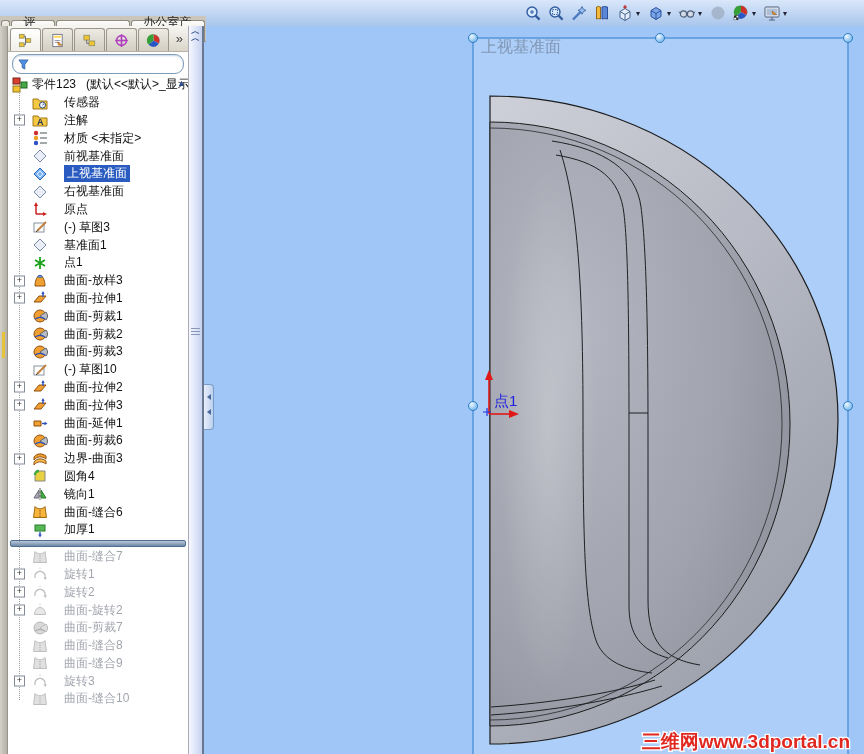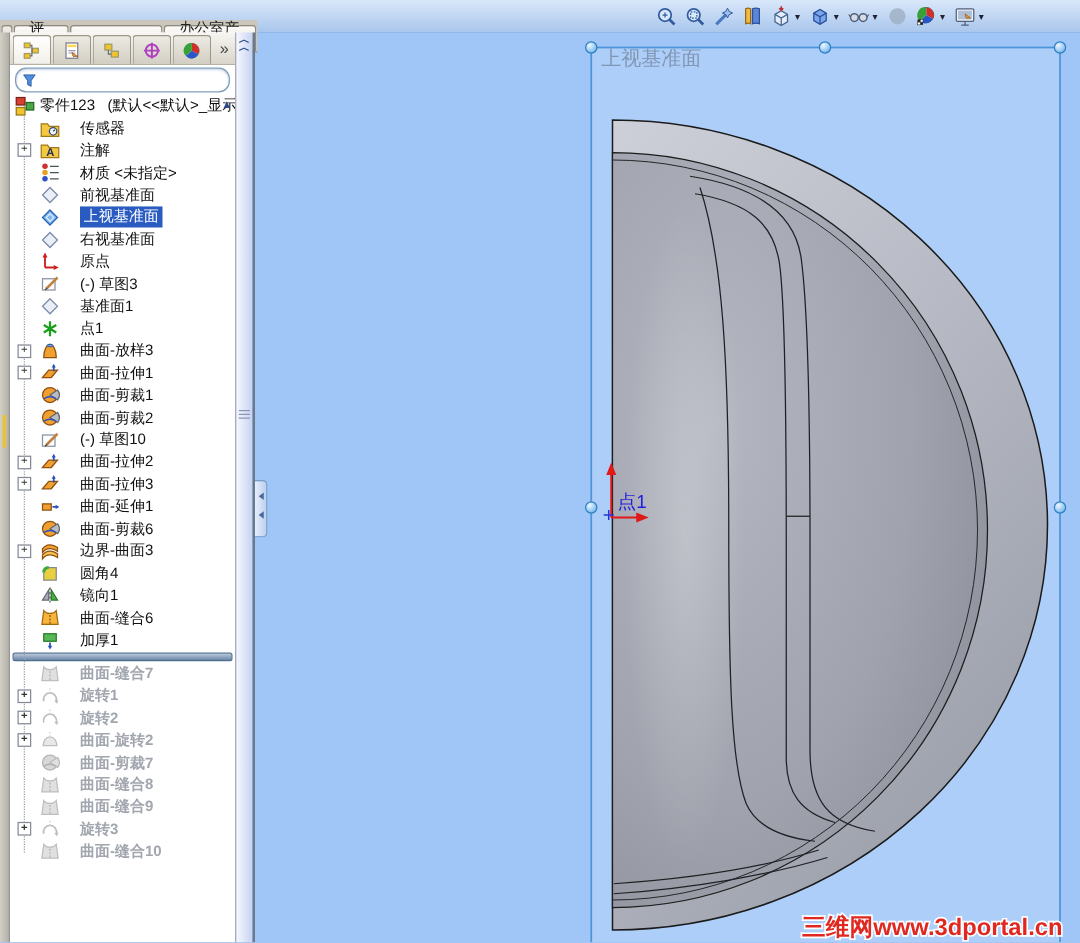--- a/index.html
+++ b/index.html
@@ -46,21 +46,21 @@
   .tree-row{position:relative;height:17.8px;display:flex;align-items:center;white-space:nowrap;overflow:hidden;}
   .expander{position:absolute;left:6px;top:50%;transform:translateY(-50%);width:9px;height:9px;
             border:1px solid #848a96;background:#fff;font-size:9px;line-height:7px;text-align:center;
             color:#333;z-index:2;}
   .ticon{position:absolute;left:24px;top:50%;transform:translateY(-50%);width:16px;height:16px;z-index:1;}
   .ticon svg{width:16px;height:16px;display:block;}
   .tlabel{margin-left:56px;}
   .tree-row.root .ticon{left:4px;}
   .tree-row.root .tlabel{margin-left:24px;}
   .tree-row.selected .tlabel{background:#2a5bc0;color:#fff;padding:0 3px;}
-  .tree-row.grayed{color:#a2a6ae;font-weight:bold;}
+  .tree-row.grayed{color:#a2a6ae;}
   .tree-row.grayed .ticon{filter:grayscale(1) opacity(.45);}
   .rollback{height:5px;margin:1px 2px;background:linear-gradient(#b9c8da,#6c88a8);
             border:1px solid #51708f;border-radius:2px;}
   .scroll-up{position:absolute;right:0;top:0;width:13px;height:16px;color:#2a4a8a;font-size:9px;
              text-align:center;line-height:15px;z-index:3;}
   
   .scroll-lane{position:absolute;left:188px;top:26px;width:16px;height:728px;box-sizing:border-box;
                background:linear-gradient(90deg,#f6f8ff,#c6d2f0);border-left:1px solid #aab;
                border-right:2px solid #6a7890;}
   .lane-chevron{position:absolute;left:0;top:2px;width:13px;text-align:center;color:#27477f;
@@ -382,20 +382,30 @@
               <circle cx="8" cy="8" r="6" fill="#f0a030" stroke="#905010"></circle>
               <path d="M8 8 L14 4 A6.5 6.5 0 0 1 14 12 Z" fill="#b8bcc4" stroke="#666"></path>
               <path d="M3 11 C6 9 10 9 13 11" stroke="#2a50c0" fill="none" stroke-width="1.2"></path>
             </svg>
           </span>
           <span class="tlabel">曲面-剪裁2</span>
         </div>
         <div class="tree-row ">
           <span class="ticon">
             <svg viewBox="0 0 16 16">
+              <circle cx="8" cy="8" r="6" fill="#f0a030" stroke="#905010"></circle>
+              <path d="M8 8 L14 4 A6.5 6.5 0 0 1 14 12 Z" fill="#b8bcc4" stroke="#666"></path>
+              <path d="M3 11 C6 9 10 9 13 11" stroke="#2a50c0" fill="none" stroke-width="1.2"></path>
+            </svg>
+          </span>
+          <span class="tlabel">曲面-剪裁3</span>
+        </div>
+        <div class="tree-row ">
+          <span class="ticon">
+            <svg viewBox="0 0 16 16">
               <rect x="2" y="4" width="10" height="9" fill="#fff" stroke="#8892a0"></rect>
               <path d="M5 12 L14 3" stroke="#c08040" stroke-width="2"></path>
               <path d="M4 13 l1.6-1.6" stroke="#444"></path>
             </svg>
           </span>
           <span class="tlabel">(-) 草图10</span>
         </div>
         <div class="tree-row ">
           <span class="expander">+</span>
           <span class="ticon">

